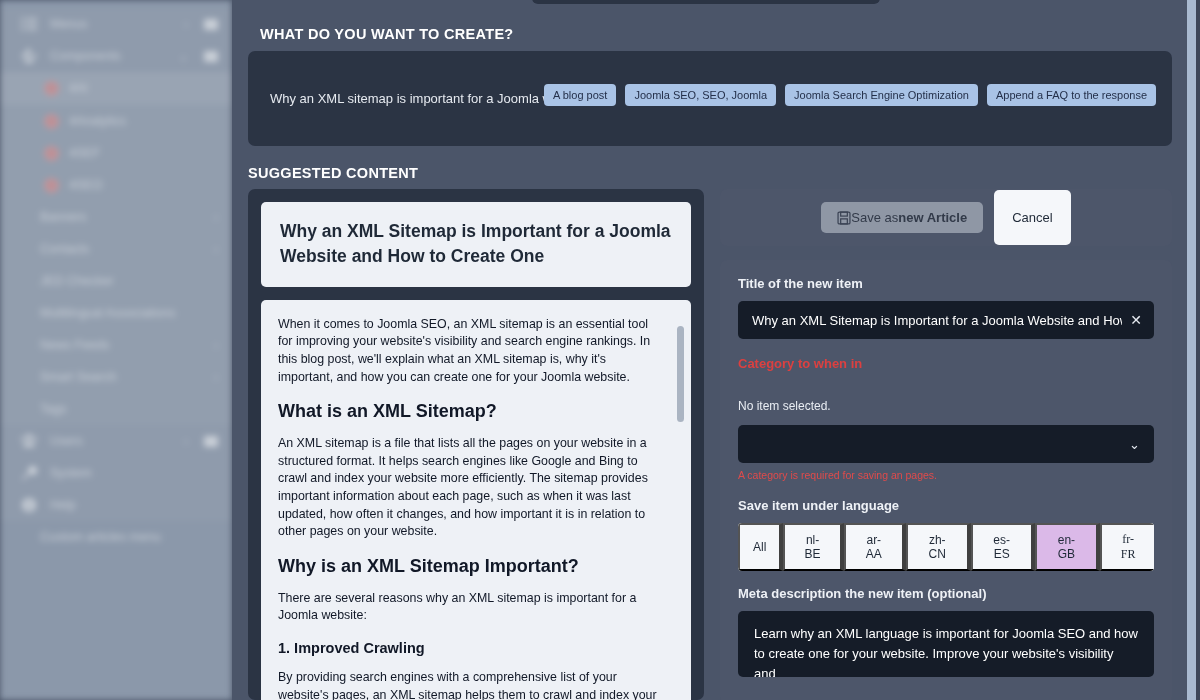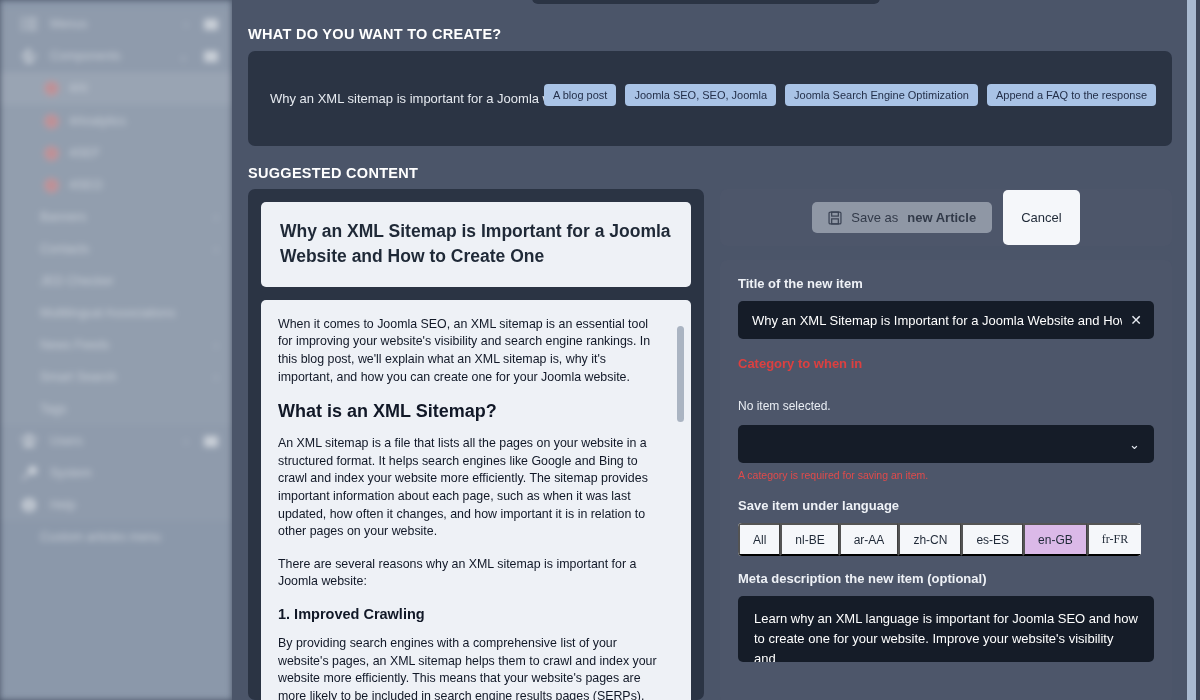--- a/index.html
+++ b/index.html
@@ -135,21 +135,21 @@
   }
   #action-bar {
     background: #4d566a; border-radius: 7px;
     height: 57px; display: flex; align-items: center;
     justify-content: center; gap: 11px; margin-bottom: 14px;
   }
   #save-btn {
     background: #8f97a5; color: #323a49;
     border: none; border-radius: 5px;
     padding: 8px 16px; font-size: 13px;
-    display: flex; align-items: center; gap: 9px;
+    display: flex; align-items: center; gap: 0;
     cursor: pointer; font-family: inherit;
   }
   #save-btn .strong { font-weight: bold; }
   #cancel-btn {
     background: #f5f7fa; color: #1f2937;
     border: none; border-radius: 5px;
     padding: 20px 18px; font-size: 13px;
     cursor: pointer; font-family: inherit;
   }
 
@@ -183,21 +183,21 @@
   }
   .chev { font-size: 13px; color: #e6ebf2; }
 
   #lang-group {
     display: flex; border-radius: 4px; overflow: hidden;
     width: fit-content; background: #f5f7fa;
   }
   .lang-btn {
     background: #f5f7fa; color: #1f2937;
     font-size: 12px; padding: 7px 13px;
-    border-right: 1px solid #404040; cursor: pointer;
+    border-right: 4px solid #404040; cursor: pointer;
     font-family: inherit;
   }
   .lang-btn:last-child { border-right: none; font-family: Liberation Serif, serif; }
   .lang-btn.sel { background: #dbb9e8; }
 
   #meta-box {
     background: #151c28; border-radius: 5px;
     padding: 13px 16px; color: #ffffff;
     font-size: 13px; line-height: 1.55; height: 66px; overflow: hidden;
   }
@@ -323,21 +323,21 @@
 
     <div class="sb-row sb-plain">
       <span class="sb-label">Custom articles menu</span>
     </div>
   </div>
 
   <div id="main">
 
     <div class="top-peek"></div>
 
-    <div class="section-title" style="position:absolute;left:0;top:26px;">WHAT DO YOU WANT TO CREATE?</div>
+    <div class="section-title" style="position:absolute;left:12px;top:26px;">WHAT DO YOU WANT TO CREATE?</div>
 
     <div id="prompt-panel">
       <div id="prompt-text">Why an XML sitemap is important for a Joomla webs...</div>
       <div id="tag-wrap">
         <div class="tag-row">
           <span class="tag">A blog post</span>
           <span class="tag">Joomla SEO, SEO, Joomla</span>
           <span class="tag">Joomla Search Engine Optimization</span>
           <span class="tag">Append a FAQ to the response</span>
         </div>
@@ -346,20 +346,21 @@
 
     <div id="suggested-wrap">
       <div id="sc-title" class="section-title" style="padding-left:0;">SUGGESTED CONTENT</div>
 
       <div id="content-card">
         <div id="article-title">Why an XML Sitemap is Important for a Joomla Website and How to Create One</div>
         <div id="article-body">
           <p>When it comes to Joomla SEO, an XML sitemap is an essential tool for improving your website's visibility and search engine rankings. In this blog post, we'll explain what an XML sitemap is, why it's important, and how you can create one for your Joomla website.</p>
           <h2>What is an XML Sitemap?</h2>
           <p>An XML sitemap is a file that lists all the pages on your website in a structured format. It helps search engines like Google and Bing to crawl and index your website more efficiently. The sitemap provides important information about each page, such as when it was last updated, how often it changes, and how important it is in relation to other pages on your website.</p>
+          <h2>Why is an XML Sitemap Important?</h2>
           <p>There are several reasons why an XML sitemap is important for a Joomla website:</p>
           <h3>1. Improved Crawling</h3>
           <p>By providing search engines with a comprehensive list of your website's pages, an XML sitemap helps them to crawl and index your website more efficiently. This means that your website's pages are more likely to be included in search engine results pages (SERPs).</p>
           <div class="sb-track"></div>
           <div class="sb-thumb"></div>
         </div>
       </div>
 
       <div id="right-col">
         <div id="action-bar">
@@ -383,21 +384,21 @@
             <span class="val">Why an XML Sitemap is Important for a Joomla Website and How</span>
             <span class="x-icon">✕</span>
           </div>
 
           <div class="field-label req" style="margin-top:17px;">Category to when in</div>
           <div id="no-item">No item selected.</div>
           <div id="cat-select">
             <span style="flex:1"></span>
             <span class="chev">⌄</span>
           </div>
-          <div class="error-text">A category is required for saving an item.</div>
+          <div class="error-text">A category is required for saving an pages.</div>
 
           <div class="field-label" style="margin-top:17px;">Save item under language</div>
           <div id="lang-group">
             <button class="lang-btn">All</button>
             <button class="lang-btn">nl-BE</button>
             <button class="lang-btn">ar-AA</button>
             <button class="lang-btn">zh-CN</button>
             <button class="lang-btn">es-ES</button>
             <button class="lang-btn sel">en-GB</button>
             <button class="lang-btn">fr-FR</button>

